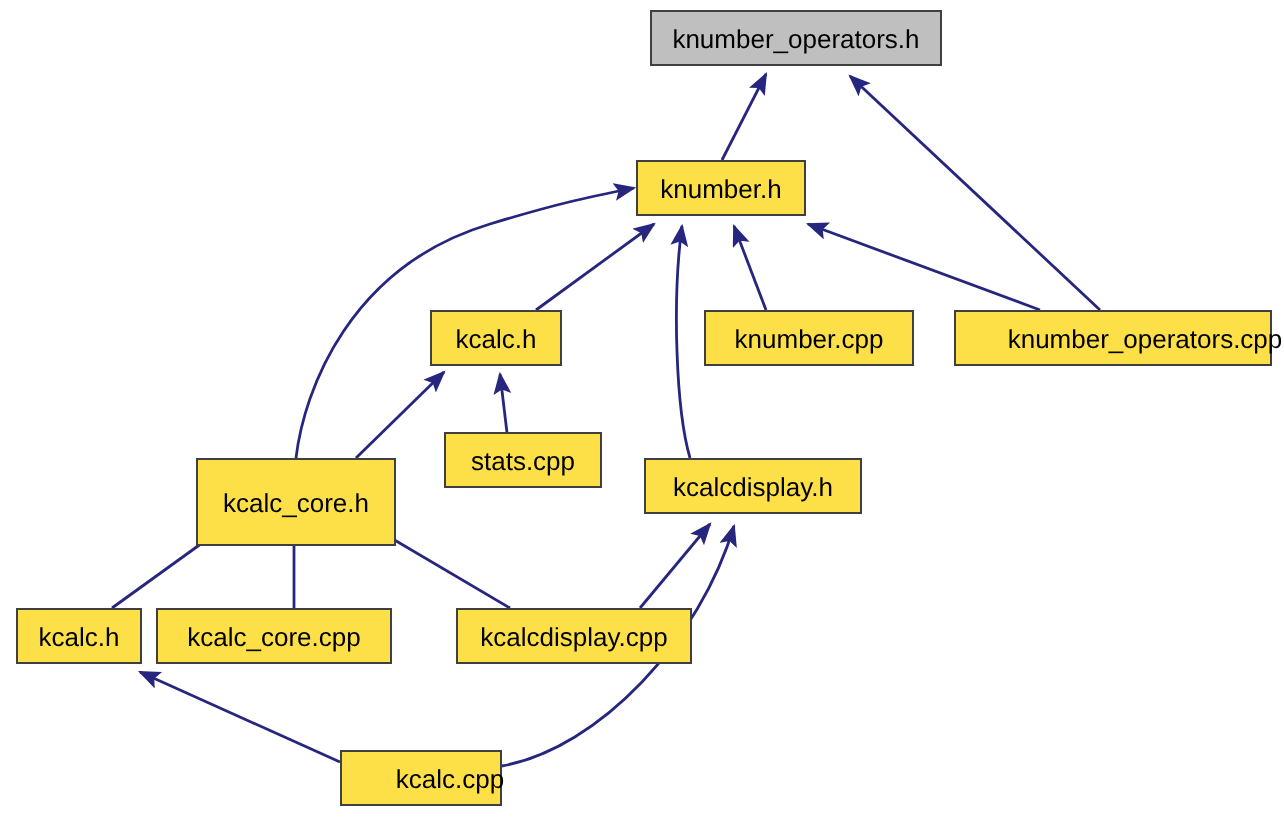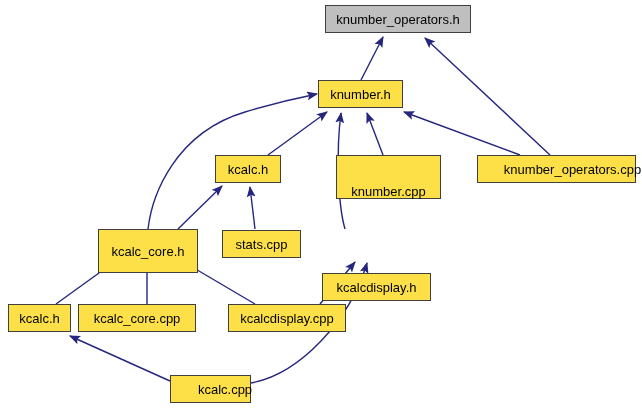--- a/index.html
+++ b/index.html
@@ -79,33 +79,33 @@
   <div id="nodes-group">
       <div class="node highlight" style="left: 325px; top: 5px; width: 146px; height: 28px;">
         <span class="node-label">knumber_operators.h</span>
       </div>
       <div class="node" style="left: 318px; top: 80px; width: 85px; height: 28px;">
         <span class="node-label">knumber.h</span>
       </div>
       <div class="node" style="left: 215px; top: 155px; width: 66px; height: 28px;">
         <span class="node-label">kcalc.h</span>
       </div>
-      <div class="node" style="left: 336px; top: 155px; width: 105px; height: 44px; align-items: flex-end;">
+      <div class="node" style="left: 352px; top: 155px; width: 105px; height: 28px;">
         <span class="node-label">knumber.cpp</span>
       </div>
       <div class="node" style="left: 477px; top: 155px; width: 159px; height: 28px; padding-left: 32px;">
         <span class="node-label">knumber_operators.cpp</span>
       </div>
       <div class="node" style="left: 98px; top: 229px; width: 100px; height: 44px;">
         <span class="node-label">kcalc_core.h</span>
       </div>
-      <div class="node" style="left: 222px; top: 230px; width: 79px; height: 28px;">
+      <div class="node" style="left: 222px; top: 216px; width: 79px; height: 28px;">
         <span class="node-label">stats.cpp</span>
       </div>
-      <div class="node" style="left: 322px; top: 229px; width: 109px; height: 28px; margin-top: 44px;">
+      <div class="node" style="left: 322px; top: 229px; width: 109px; height: 28px;">
         <span class="node-label">kcalcdisplay.h</span>
       </div>
       <div class="node" style="left: 8px; top: 304px; width: 63px; height: 28px;">
         <span class="node-label">kcalc.h</span>
       </div>
       <div class="node" style="left: 78px; top: 304px; width: 118px; height: 28px;">
         <span class="node-label">kcalc_core.cpp</span>
       </div>
       <div class="node" style="left: 228px; top: 304px; width: 118px; height: 28px; justify-content: center;">
         <span class="node-label">kcalcdisplay.cpp</span>

